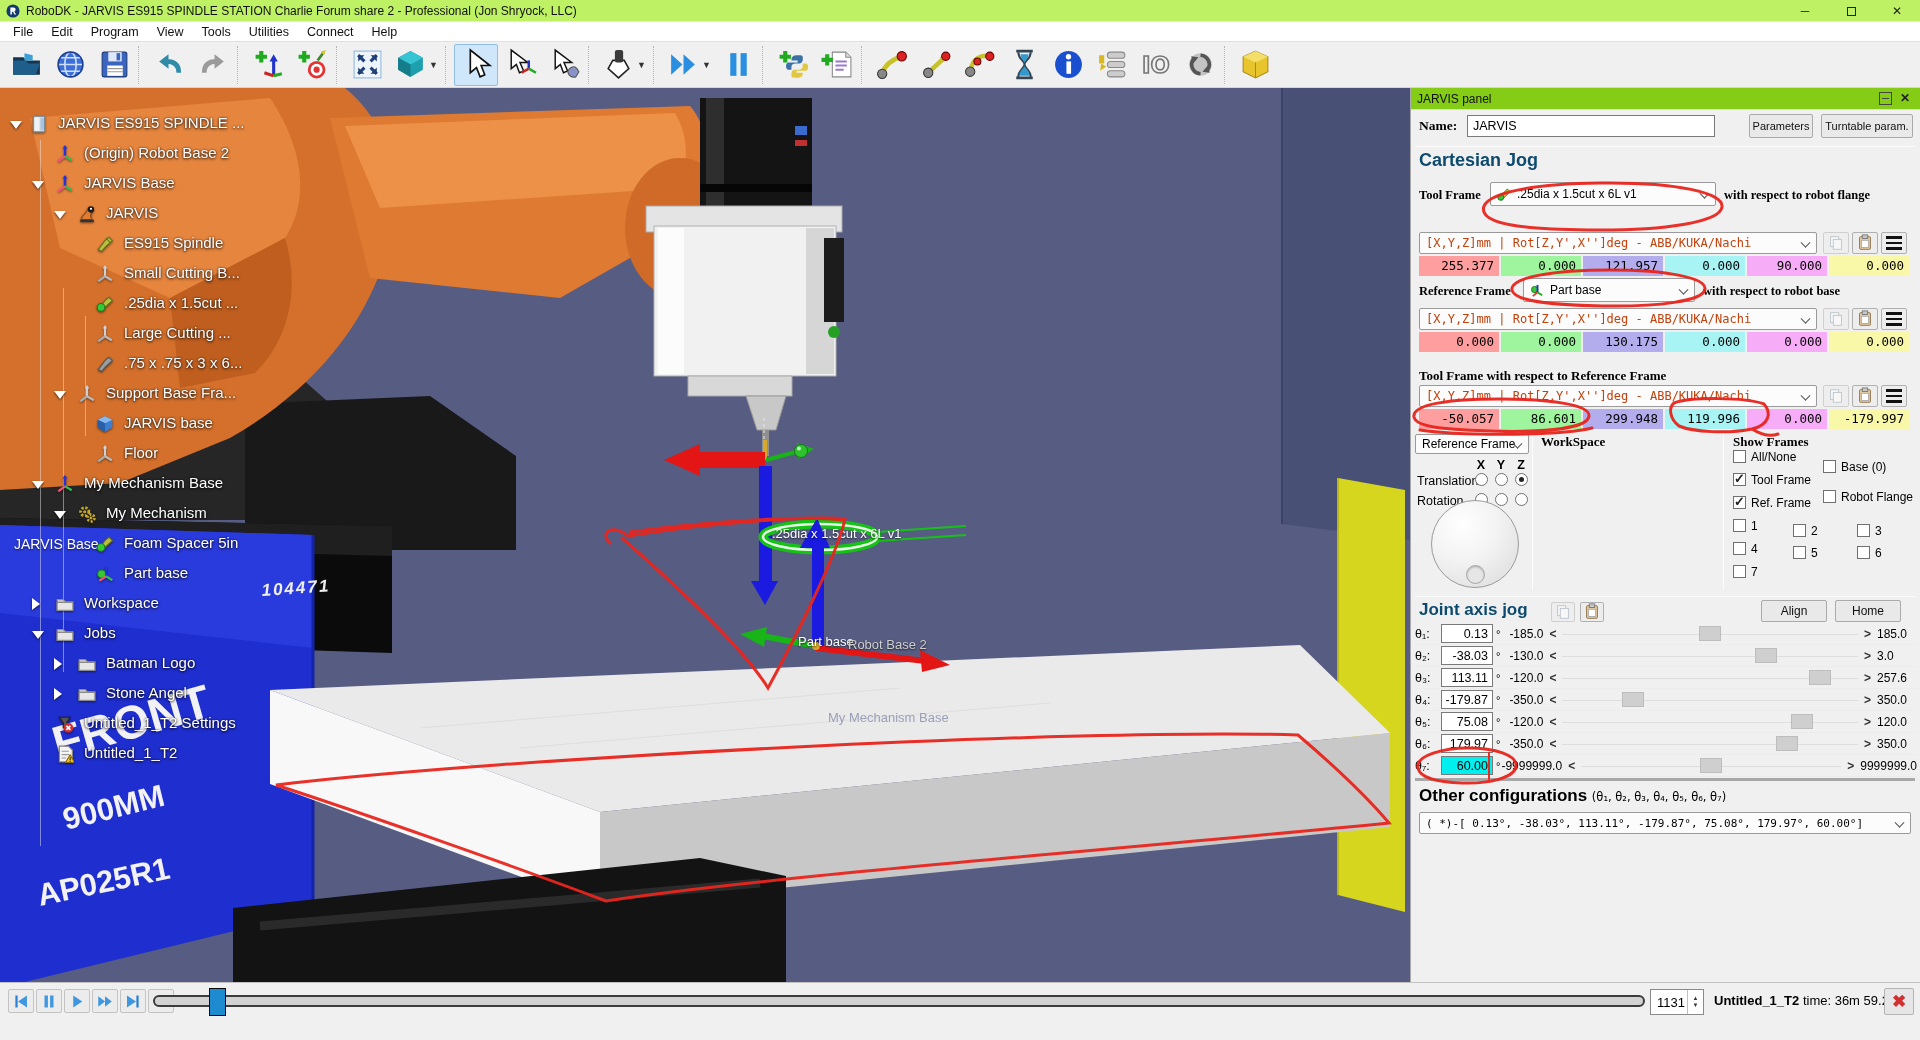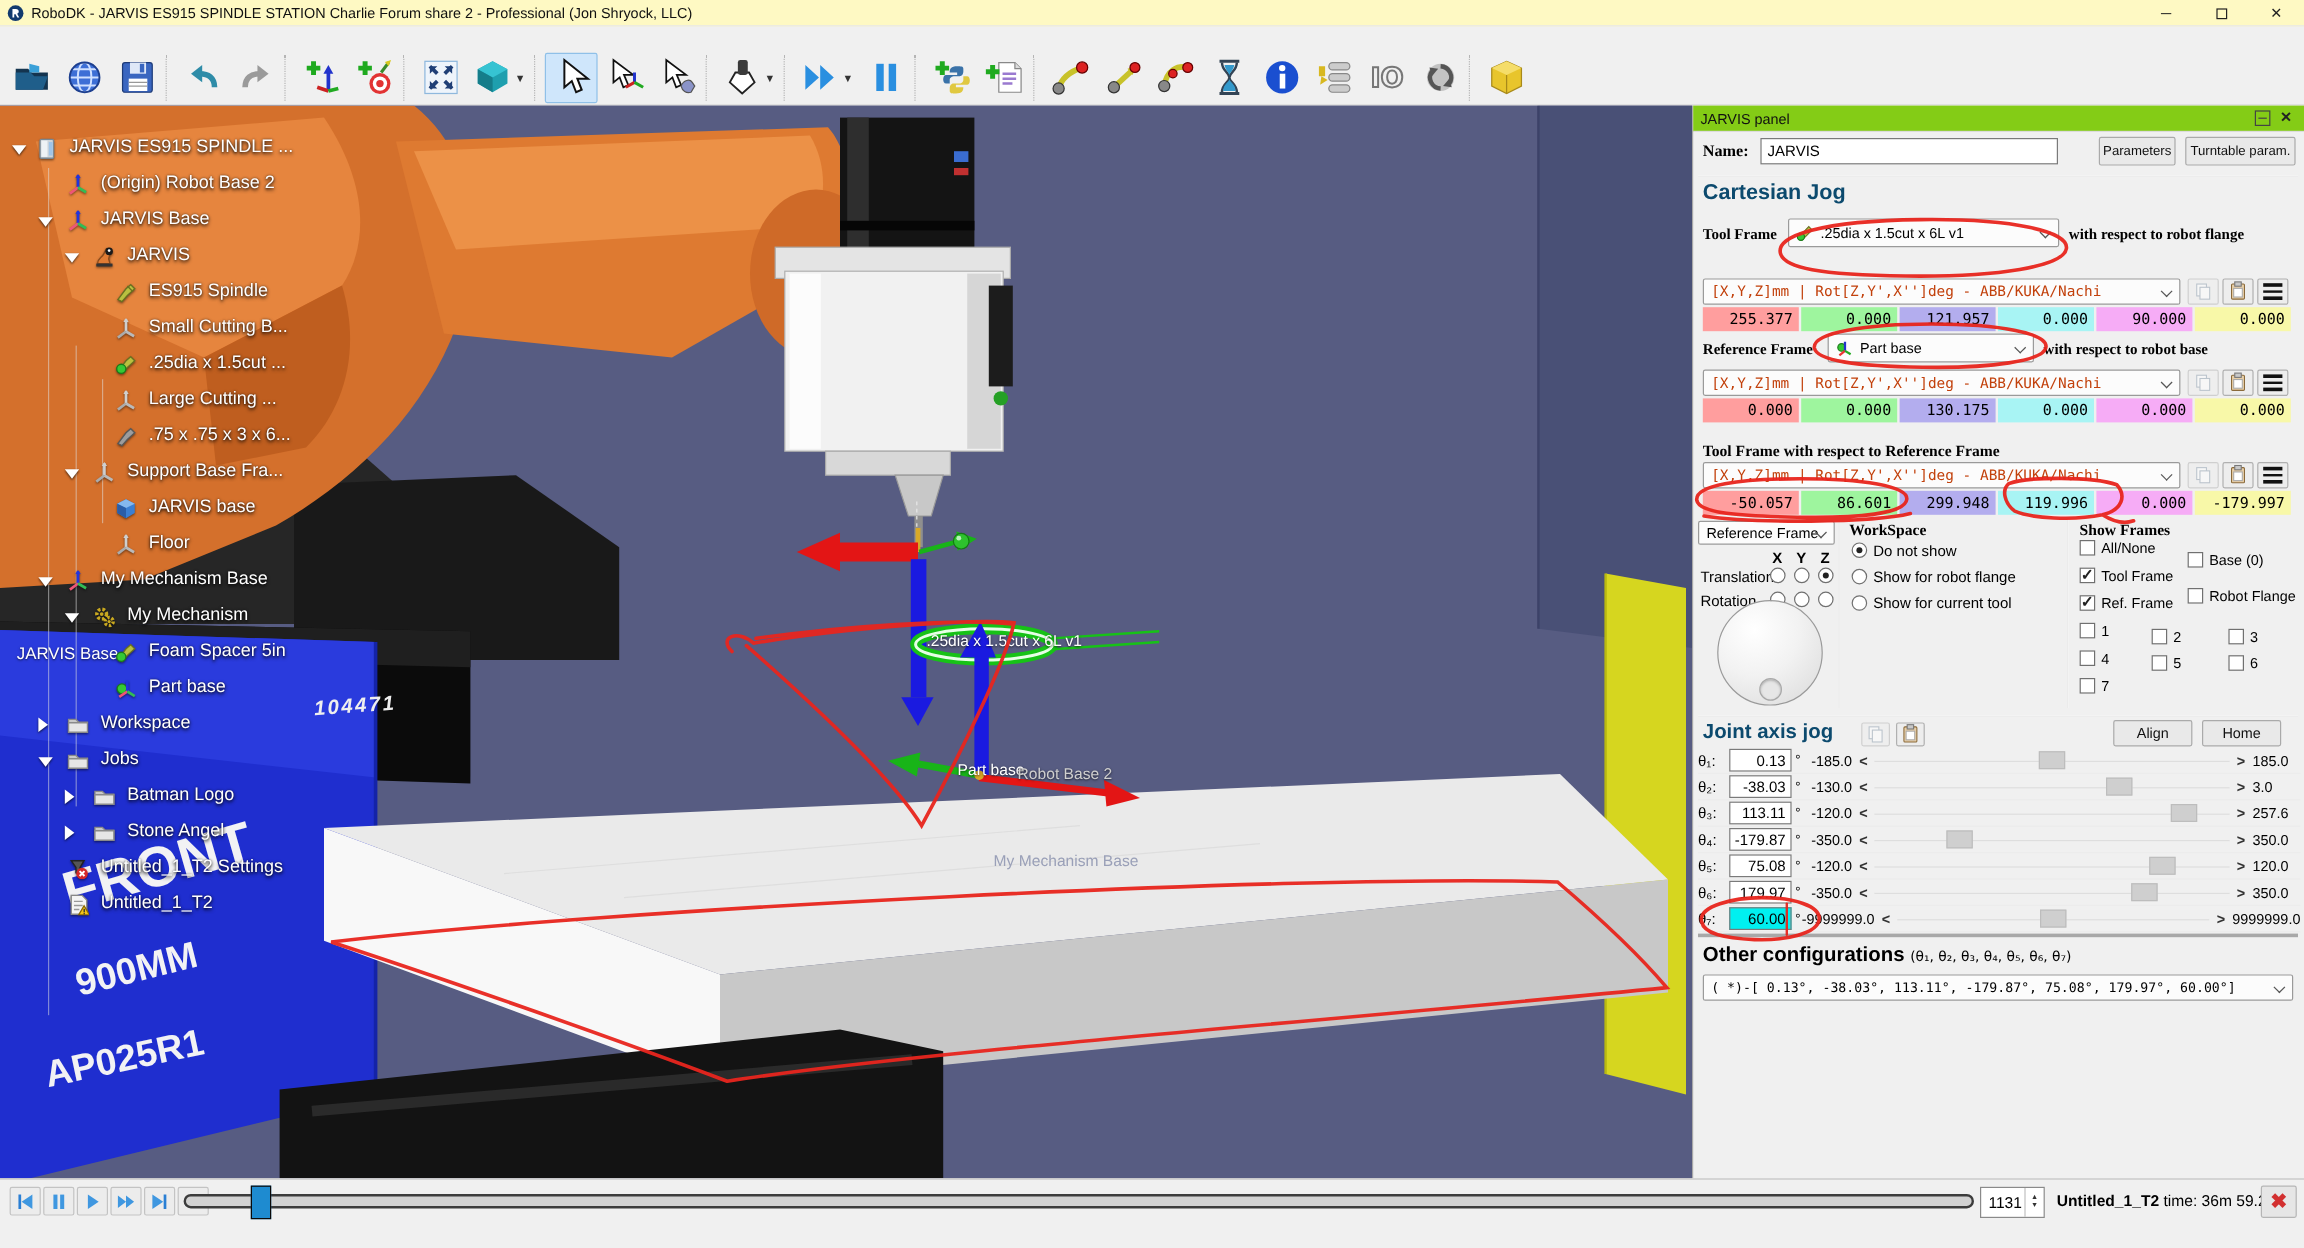--- a/index.html
+++ b/index.html
@@ -1,20 +1,20 @@
 <!DOCTYPE html>
 <html><head>
 <meta charset="utf-8">
 <style>
   * { margin:0; padding:0; box-sizing:border-box; }
   html,body { width:1920px; height:1040px; overflow:hidden; font-family:"Liberation Sans", sans-serif; background:#f0f0f0; }
   #app { position:relative; width:1920px; height:1040px; }
 
   
-  .titlebar { position:absolute; left:0; top:0; width:1920px; height:22px; background:#fef9c3; display:flex; align-items:center; border-bottom:1px solid #e8e8e8; }
+  .titlebar { position:absolute; left:0; top:0; width:1920px; height:22px; background:#bef264; display:flex; align-items:center; border-bottom:1px solid #e8e8e8; }
   .titlebar .appicon { width:14px; height:14px; margin:0 6px 0 6px; }
   .titlebar .title { font-size:12px; color:#111; white-space:nowrap; }
   .wincontrols { position:absolute; right:0; top:0; height:22px; display:flex; }
   .winbtn { width:46px; height:22px; display:flex; align-items:center; justify-content:center; font-size:12px; color:#222; }
   .winbtn .maxbox { width:9px; height:9px; border:1px solid #222; }
 
   
   .menubar { position:absolute; left:0; top:22px; width:1920px; height:20px; background:#ffffff; display:flex; align-items:center; padding-left:4px; border-bottom:1px solid #e0e0e0; }
   .menu-item { font-size:12.5px; color:#111; padding:2px 9px; cursor:default; }
 
@@ -121,20 +121,30 @@
     <span class="title">RoboDK - JARVIS ES915 SPINDLE STATION Charlie Forum share 2 - Professional (Jon Shryock, LLC)</span>
     <div class="wincontrols">
       <div class="winbtn">─</div>
       <div class="winbtn">
           <span class="maxbox"></span>
         </div>
       <div class="winbtn">✕</div>
     </div>
   </div>
 
+  <div class="menubar" id="menubar">
+      <div class="menu-item">File</div>
+      <div class="menu-item">Edit</div>
+      <div class="menu-item">Program</div>
+      <div class="menu-item">View</div>
+      <div class="menu-item">Tools</div>
+      <div class="menu-item">Utilities</div>
+      <div class="menu-item">Connect</div>
+      <div class="menu-item">Help</div>
+    </div>
 
   <div class="toolbar" id="toolbar">
       <div class="tb-btn">
         <svg viewBox="0 0 32 32">
           <path d="M3 9h10l3 3h13v14H3z" fill="#14344f"></path>
           <path d="M3 12h12l3 3h11l-4 11H3z" fill="#1f5e8a"></path>
           <path d="M14 5l8 2v5h-8z" fill="#3aa0d8"></path>
         </svg>
       </div>
       <div class="tb-btn">
@@ -749,25 +759,20 @@
       <div class="abs" style="left:60px; top:370px; width:62px;" id="xyzhead"><span style="display: inline-block; width: 20px; font-weight: bold; font-size: 12.5px; text-align: center;">X</span><span style="display: inline-block; width: 20px; font-weight: bold; font-size: 12.5px; text-align: center;">Y</span><span style="display: inline-block; width: 20px; font-weight: bold; font-size: 12.5px; text-align: center;">Z</span></div>
       <span class="abs" style="left:6px; top:386px; font-size:12.5px;">Translation</span>
       <div class="abs" id="trans-radios" style="left:60px; top:385px;"><span class="radio" style="margin: 0px 3.5px;"></span><span class="radio" style="margin: 0px 3.5px;"></span><span class="radio on" style="margin: 0px 3.5px;"></span></div>
       <span class="abs" style="left:6px; top:406px; font-size:12.5px;">Rotation</span>
       <div class="abs" id="rot-radios" style="left:60px; top:405px;"><span class="radio" style="margin: 0px 3.5px;"></span><span class="radio" style="margin: 0px 3.5px;"></span><span class="radio" style="margin: 0px 3.5px;"></span></div>
       <div class="knob" style="left:20px; top:412px;">
           <div class="dot"></div>
         </div>
 
       <span class="abs blabel" style="left:130px; top:346px; font-size:13px;">WorkSpace</span>
-      <div class="abs" style="left:130px; top:344px; width:180px; height:158px;" id="workspace-radios">
-          <div class="wsitem" style="left: 2px; top: 20px;"><span class="radio on"></span><span class="t">Do not show</span></div>
-          <div class="wsitem" style="left: 2px; top: 42px;"><span class="radio"></span><span class="t">Show for robot flange</span></div>
-          <div class="wsitem" style="left: 2px; top: 64px;"><span class="radio"></span><span class="t">Show for current tool</span></div>
-        </div>
 
       <span class="abs blabel" style="left:322px; top:346px; font-size:13px;text-align:right;">Show Frames</span>
       <div class="abs" style="left:316px; top:346px; width:194px; height:156px;" id="showframes">
           <div class="sfitem" style="left: 6px; top: 16px;"><span class="check"></span><span class="t">All/None</span></div>
           <div class="sfitem" style="left: 6px; top: 39px;"><span class="check on"></span><span class="t">Tool Frame</span></div>
           <div class="sfitem" style="left: 6px; top: 62px;"><span class="check on"></span><span class="t">Ref. Frame</span></div>
           <div class="sfitem" style="left: 96px; top: 26px;"><span class="check"></span><span class="t">Base (0)</span></div>
           <div class="sfitem" style="left: 96px; top: 56px;"><span class="check"></span><span class="t">Robot Flange</span></div>
           <div class="sfitem" style="left: 6px; top: 85px;"><span class="check"></span><span class="t">1</span></div>
           <div class="sfitem" style="left: 66px; top: 90px;"><span class="check"></span><span class="t">2</span></div>

